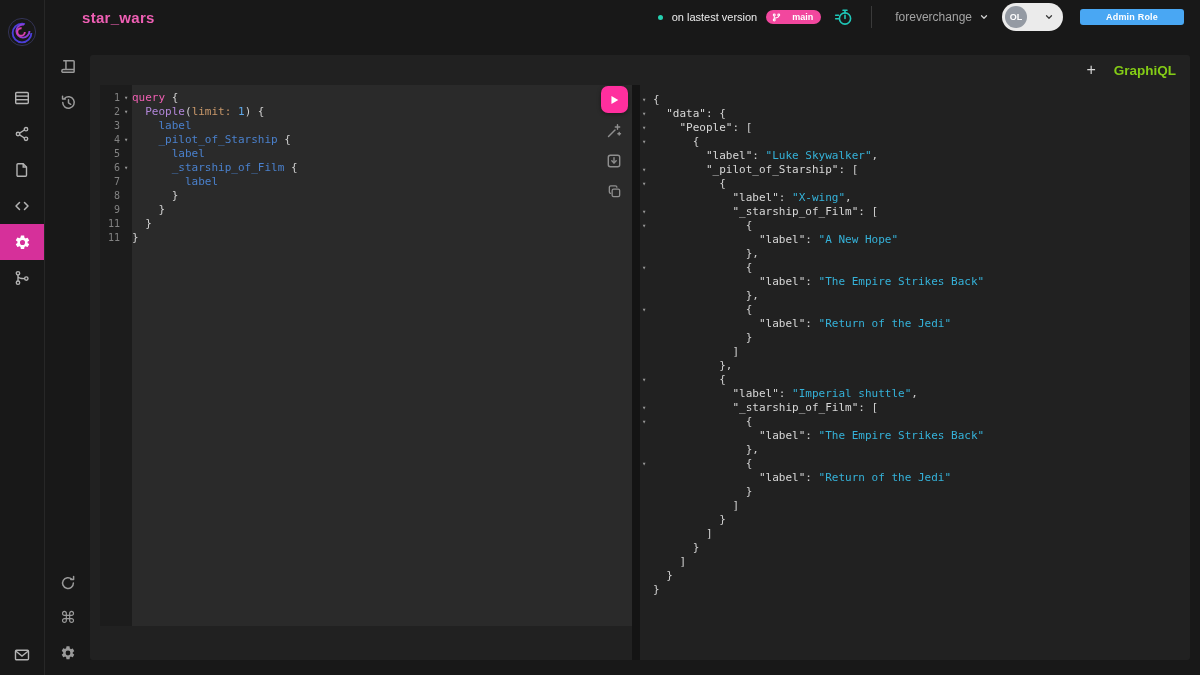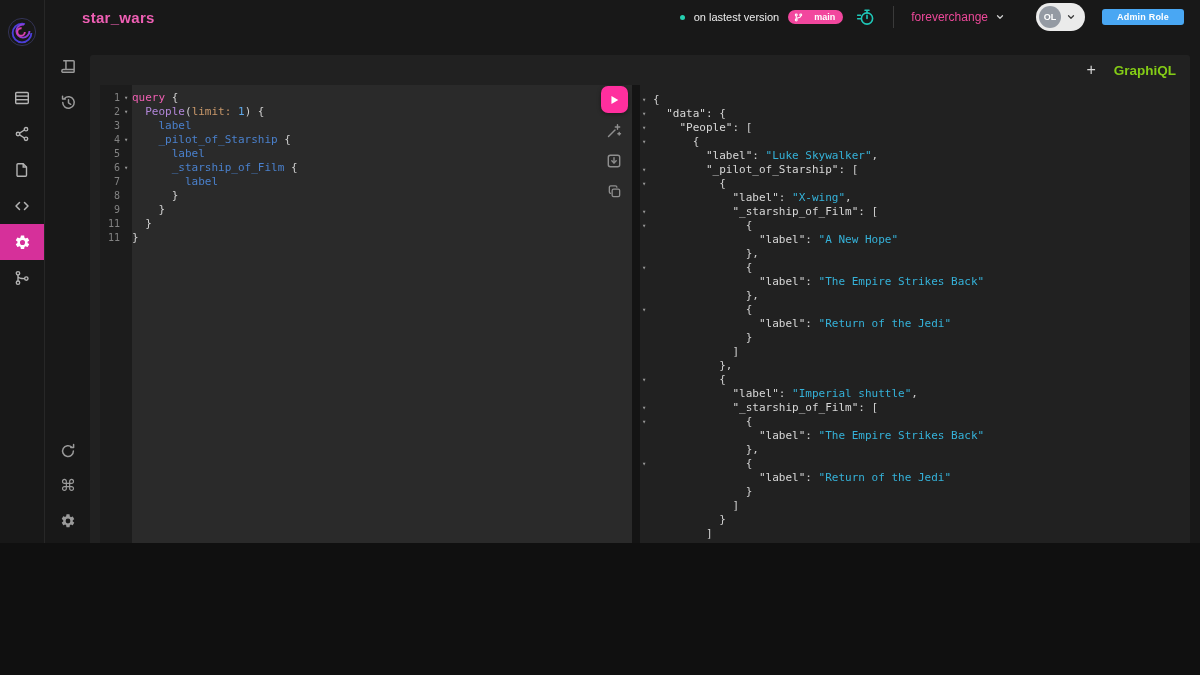--- a/index.html
+++ b/index.html
@@ -1,19 +1,19 @@
 <!DOCTYPE html>
 <html><head>
 <meta charset="utf-8">
 <style>
   * { margin:0; padding:0; box-sizing:border-box; }
   html,body { background:#101010; }
   button { background:none; border:none; padding:0; cursor:pointer; font-family:inherit; color:inherit; }
   .screen {
-    position:relative; width:1200px; height:543px; overflow:hidden;
+    position:relative; width:1200px; height:675px; overflow:hidden;
     background:#181818; font-family:"Liberation Sans", sans-serif;
   }
 
   
   .sidebar { position:absolute; left:0; top:0; width:45px; height:675px;
     border-right:1px solid #272727; display:flex; flex-direction:column; align-items:center; }
   .logo { margin-top:17px; width:30px; height:30px; display:flex; align-items:center; justify-content:center; }
   .side-icons { margin-top:33px; display:flex; flex-direction:column; width:100%; }
   .sicon { width:100%; height:36px; display:flex; align-items:center; justify-content:center; color:#b3b3b3; }
   .sicon.active { background:#d6309a; color:#ffffff; }
@@ -23,29 +23,29 @@
   .topbar { position:absolute; left:46px; top:0; right:0; height:34px;
     display:flex; align-items:center; padding:0 16px; }
   .app-title { color:#ef5fb4; font-size:15px; font-weight:700; margin-left:20px; letter-spacing:.3px; }
   .top-right { margin-left:auto; display:flex; align-items:center; gap:9px; }
   .status-dot { width:5px; height:5px; border-radius:50%; background:#25d0b0; }
   .version-text { color:#ececec; font-size:11px; }
   .branch-badge { background:#f2479e; color:#fff; font-size:9px; font-weight:700;
     padding:2px 8px 2px 6px; border-radius:9px; display:flex; align-items:center; gap:11px; }
   .timer-btn { color:#1fc7b8; display:flex; align-items:center; margin-left:4px; }
   .vsep { width:1px; height:22px; background:#3a3a3a; margin:0 8px; }
-  .workspace { color:#ec4899; font-size:12px; display:flex; align-items:center; gap:7px; }
+  .workspace { color:#a3a3a3; font-size:12px; display:flex; align-items:center; gap:7px;margin-left:6px; }
   .workspace .chev { color:#cfcfcf; }
   .avatar-pill { background:#ebebeb; border-radius:15px; padding:3px 9px 3px 3px;
-    display:flex; align-items:center; gap:5px; margin-left:22px; }
+    display:flex; align-items:center; gap:17px; margin-left:4px; }
   .avatar { width:22px; height:22px; border-radius:50%; background:#949aa3; color:#fff;
     font-size:9px; font-weight:700; display:flex; align-items:center; justify-content:center; }
   .avatar-pill .chev { color:#3a3a3a; }
   .role-badge { background:#49a7f3; color:#fff; font-size:9px; font-weight:700;
-    padding:3px 15px; border-radius:3px; margin-left:8px; letter-spacing:.2px; }
+    padding:3px 26px; border-radius:3px; margin-left:8px; letter-spacing:.2px; }
 
   
   .plugin-col { position:absolute; left:46px; top:52px; width:44px; bottom:0;
     display:flex; flex-direction:column; align-items:center; }
   .picon { width:28px; height:28px; display:flex; align-items:center; justify-content:center;
     color:#9a9a9a; margin-bottom:8px; }
   .plugin-bottom { margin-top:auto; margin-bottom:8px; display:flex; flex-direction:column; align-items:center; }
   .plugin-bottom .picon { margin-bottom:7px; }
   .plugin-bottom .picon:last-child { margin-bottom:0; }
   .cmd-glyph { font-family:"DejaVu Sans", sans-serif; font-size:16px; line-height:1; }

